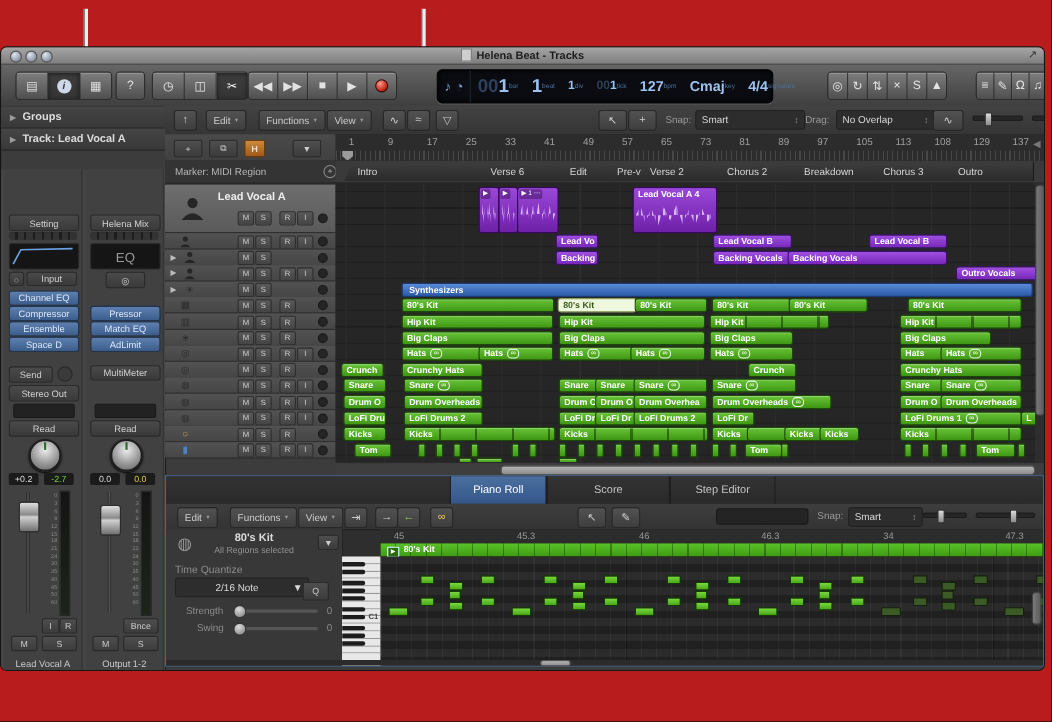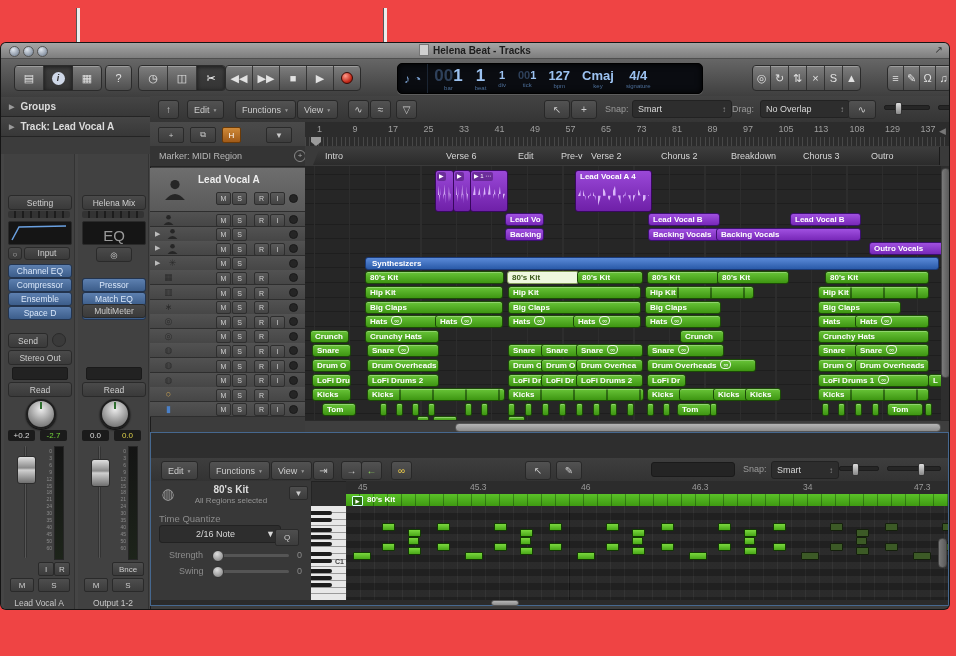--- a/index.html
+++ b/index.html
@@ -1,16 +1,16 @@
 <!DOCTYPE html>
 <html><head>
 <meta charset="utf-8">
 <style>
   html,body{margin:0;padding:0;background:#000;}
-  #stage{position:relative;width:956px;height:656px;background:#ef4444;overflow:hidden;
+  #stage{position:relative;width:956px;height:656px;background:#b91c1c;overflow:hidden;
          font-family:"Liberation Sans",sans-serif;-webkit-font-smoothing:antialiased;}
   .abs{position:absolute;}
   .callout{position:absolute;width:3px;background:#ececec;border-left:1px solid #555;}
   
   #win{position:absolute;left:1px;top:43px;width:948px;height:566px;background:#3c3c3c;
        border-radius:5px;overflow:hidden;box-shadow:0 0 0 1px #151515;}
   #titlebar{position:absolute;left:0;top:0;width:100%;height:15px;
             background:linear-gradient(#a6a6a6,#7d7d7d);border-bottom:1px solid #4e4e4e;}
   .tlight{position:absolute;top:3px;width:9px;height:9px;border-radius:50%;
           background:radial-gradient(circle at 35% 30%,#dfe6ee,#8c97a6 70%,#5f6a78);border:1px solid #555;}
@@ -24,21 +24,21 @@
         border:1px solid #2b2b2b;border-radius:4px;overflow:hidden;height:24px;top:6px;}
   .cbtn{display:flex;align-items:center;justify-content:center;color:#e2e2e2;font-size:11px;
         border-right:1px solid rgba(40,40,40,.8);box-shadow:inset 0 1px 0 rgba(255,255,255,.25);}
   .cbtn:last-child{border-right:none;}
   .cbtn.active{background:linear-gradient(#3e3e3e,#343434);box-shadow:inset 0 1px 4px rgba(0,0,0,.6);color:#fff;}
   .cbtn .rec{width:10px;height:10px;border-radius:50%;background:radial-gradient(circle at 35% 30%,#ff9a8a,#c22818 65%,#7d1008);border:1px solid #3a0a05;}
   
   #lcd{position:absolute;left:396px;top:4px;width:304px;height:29px;background:#0a0c11;
        border:1px solid #000;border-radius:5px;display:flex;align-items:stretch;box-shadow:inset 0 0 6px #000,0 1px 0 rgba(255,255,255,.15);}
   .lcdicons{display:flex;align-items:center;gap:4px;padding:0 6px;color:#7ca3d4;font-size:12px;border-right:1px solid #1b2533;}
-  .lcdf{display:flex;flex-direction:column;align-items:center;justify-content:center;padding:0 6px;position:relative;text-align:right;}
+  .lcdf{display:flex;flex-direction:row;align-items:center;justify-content:center;padding:0 6px;position:relative;text-align:right;}
   .lcdf .v{color:#9cc2f0;line-height:1;}
   .lcdf .dim{color:#2e405a;}
   .lcdf .lab{font-size:6px;color:#4d6f99;margin-top:1px;}
   .sz-lg .v{font-size:17px;font-weight:bold;} .sz-sm .v{font-size:11px;font-weight:bold;} .sz-md .v{font-size:13px;font-weight:bold;}
   
   #inspHeaders{position:absolute;left:0;top:54px;width:149px;}
   .ihead{height:19px;background:linear-gradient(#454545,#383838);border-bottom:1px solid #242424;
          color:#dcdcdc;font-size:10px;display:flex;align-items:center;padding-left:8px;gap:6px;font-weight:bold;}
   .ihead .tri{color:#9a9a9a;font-size:7px;}
   #strips{position:absolute;left:0;top:111px;width:149px;bottom:0;background:#454545;border-right:1px solid #1c1c1c;}
@@ -306,28 +306,28 @@
           <div class="tinyb" style="left: 34px; top: 408px; width: 14px;">I</div>
           <div class="tinyb" style="left: 50px; top: 408px; width: 14px;">R</div>
           <div class="tinyb" style="left: 6px; top: 424px; width: 22px;">M</div>
           <div class="tinyb" style="left: 34px; top: 424px; width: 30px;">S</div>
           <div class="sname" style="top: 444px;">Lead Vocal A</div>
         </div>
       <div class="strip" id="strip2" style="left:77px;">
           <div class="sbtn" style="top: 41px;">Helena Mix</div>
           <div style="position: absolute; left: 4px; top: 57px; width: 62px; height: 7px; background: repeating-linear-gradient(90deg, rgb(51, 51, 51) 0px, rgb(51, 51, 51) 6px, rgb(29, 29, 29) 6px, rgb(29, 29, 29) 8px) rgb(29, 29, 29); border-radius: 2px;"></div>
           <div class="eqthumb" style="top: 67px;">
-            <div style="position: absolute; left: 0px; top: 5px; width: 100%; text-align: center; color: rgb(154, 154, 154); font-size: 15px;">EQ</div>
+            <div style="position: absolute; left: 0px; top: 5px; width: 100%; text-align: center; color: rgb(154, 154, 154); font-size: 12px;">EQ</div>
           </div>
           <div class="sbtn" style="top: 93px; left: 18px; width: 34px;">◎</div>
           <div class="pbtn" style="top: 124px;">Gain</div>
           <div class="pbtn" style="top: 124px;">Pressor</div>
           <div class="pbtn" style="top: 138px;">Match EQ</div>
           <div class="pbtn" style="top: 152px;">AdLimit</div>
-          <div class="pbtn gray" style="top: 150px; text-align: right;">MultiMeter</div>
+          <div class="pbtn gray" style="top: 178px; text-align: right;">MultiMeter</div>
           <div class="darkbox" style="top: 213px;"></div>
           <div class="sbtn" style="top: 228px;">Read</div>
           <div class="knob" style="left: 22px; top: 245px;">
             <i></i>
           </div>
           <div class="val" style="left: 4px; top: 276px;">0.0</div>
           <div class="val" style="left: 36px; top: 276px; color: rgb(221, 208, 74);">0.0</div>
           <div class="ftrack" style="left: 20px; top: 292px; height: 112px;"></div>
           <div class="fcap" style="left: 13px; top: 305px;"></div>
           <div class="mscale" style="left: 36px; top: 294px;">
@@ -678,20 +678,26 @@
       </div>
 
     <div class="abs" style="left:304px;top:377px;right:0;height:12px;background:#3e3e3e;border-top:1px solid #2a2a2a;">
       <div class="scrollh" style="left:150px;top:2px;width:484px;"></div>
     </div>
     <div class="abs" style="right:0;top:123px;width:8px;height:254px;background:#2e2e2e;">
       <div class="scrollv" style="left:0px;top:2px;height:208px;"></div>
     </div>
 
     <div id="editor">
+      <div id="etabs">
+          <div style="width: 258px;"></div>
+          <div class="etab active" style="width: 86px;">Piano Roll</div>
+          <div class="etab" style="width: 110px;">Score</div>
+          <div class="etab" style="width: 94px;">Step Editor</div>
+        </div>
       <div id="etoolbar">
           <div class="mbtn" style="left: 10px;">Edit<span class="car">▼</span></div>
           <div class="mbtn" style="left: 58px;">Functions<span class="car">▼</span></div>
           <div class="mbtn" style="left: 120px;">View<span class="car">▼</span></div>
           <div class="ibtn" style="left: 162px;">⇥</div>
           <div class="ibtn" style="left: 190px;">→</div>
           <div class="ibtn green" style="left: 210px;">←</div>
           <div class="ibtn yellow" style="left: 240px;">∞</div>
           <div class="ibtn" style="left: 374px; width: 24px;">↖</div>
           <div class="ibtn" style="left: 405px; width: 24px;">✎</div>

